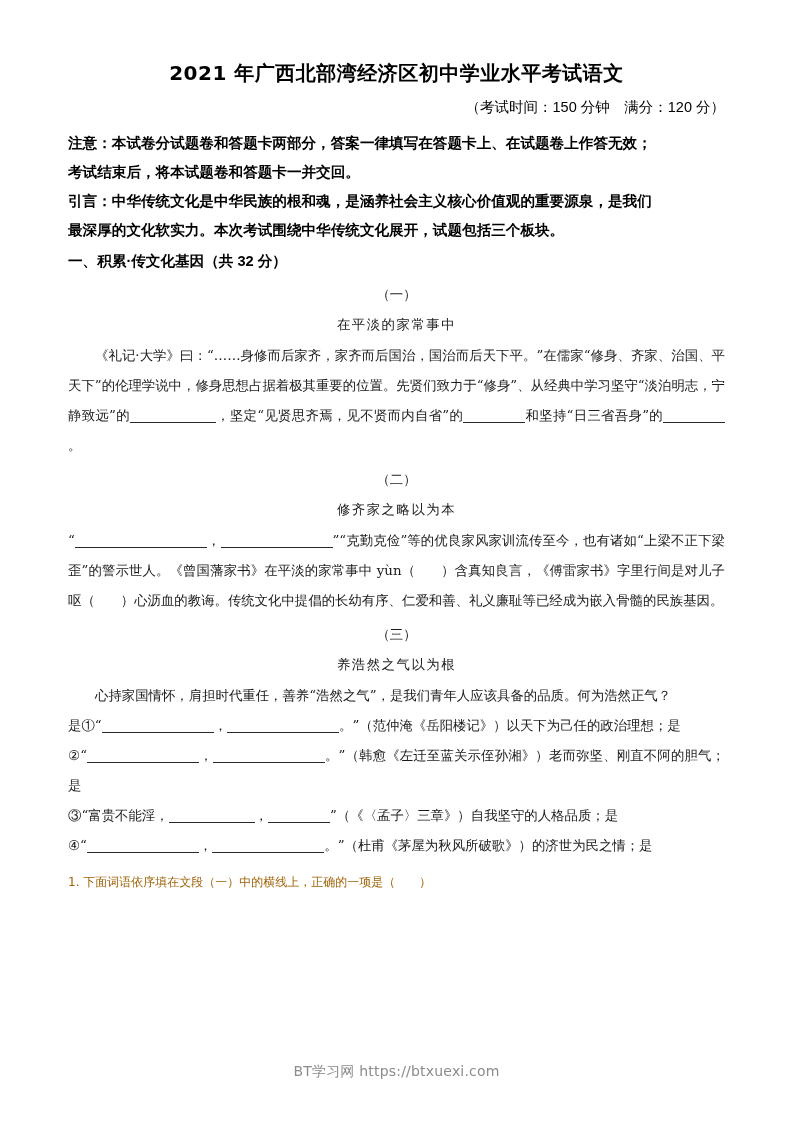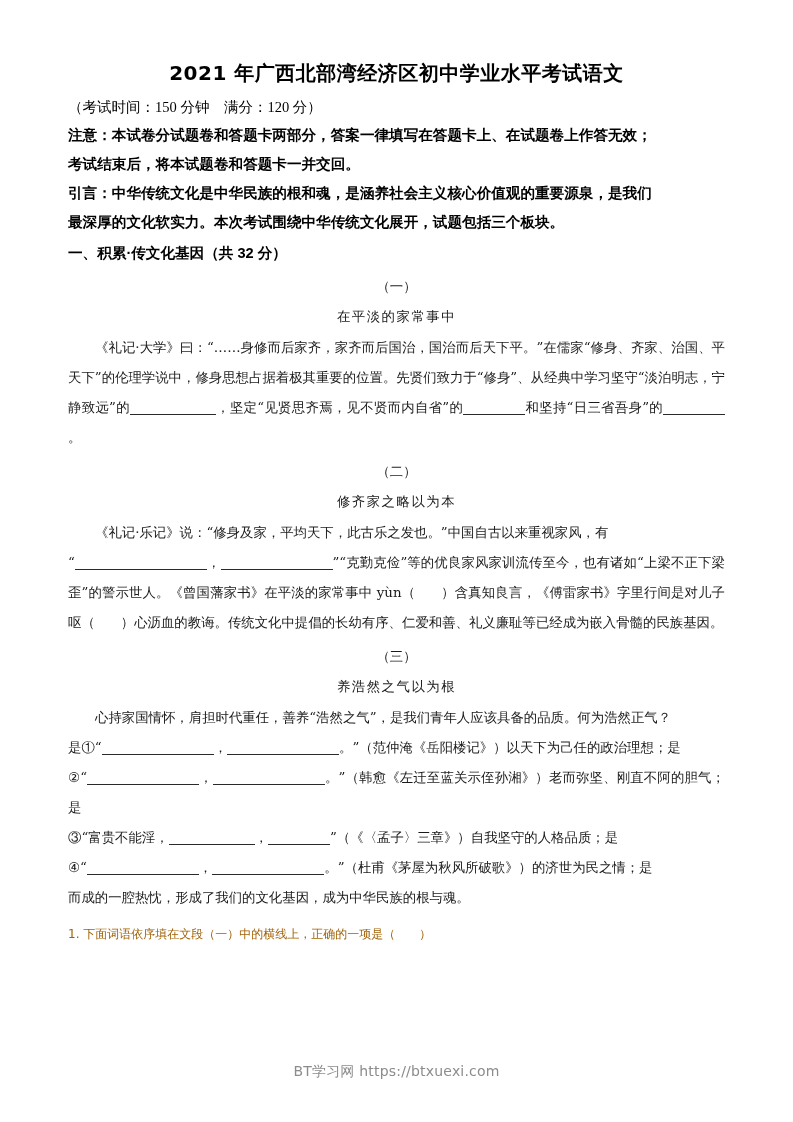--- a/index.html
+++ b/index.html
@@ -29,25 +29,25 @@
   .doc-title {
     text-align: center;
     font-size: 20px;
     font-weight: bold;
     letter-spacing: 0.5px;
     line-height: 30px;
     margin: 0 0 6px 0;
     font-family: "DejaVu Sans", "Liberation Sans", sans-serif;
   }
   .doc-subtitle {
-    text-align: left;
+    text-align: right;
     font-size: 14.5px;
     line-height: 26px;
-    margin: 0 0 0 0;
-    font-family: Liberation Serif, serif;
+    margin: 0 0 8px 0;
+    font-family: Liberation Sans, sans-serif;
   }
 
   
   .notice-block {
     font-family: "DejaVu Sans", "Liberation Sans", sans-serif;
     font-weight: bold;
     font-size: 14.6px;
     line-height: 29px;
     text-align: justify;
     text-justify: inter-ideograph;
@@ -151,38 +151,36 @@
 
   <div class="blk">
     <div class="blk-num">（一）</div>
     <div class="blk-title">在平淡的家常事中</div>
     <p class="blk-body indent"><span>《礼记·大学》曰：“……身修而后家齐，家齐而后国治，国治而后天下平。”在儒家“修身、齐家、治国、平天下”的伦理学说中，修身思想占据着极其重要的位置。先贤们致力于“修身”、从经典中学习坚守“淡泊明志，宁静致远”的</span><span class="fill f-md"></span><span>，坚定“见贤思齐焉，见不贤而内自省”的</span><span class="fill f-sm"></span><span>和坚持“日三省吾身”的</span><span class="fill f-sm"></span><span>。</span></p>
   </div>
 
   <div class="blk">
     <div class="blk-num">（二）</div>
     <div class="blk-title">修齐家之略以为本</div>
-    <p class="blk-body indent"><span>《礼记·乐记》说：“修身及家，平均天下，此古乐之发也。”中国自古以来重视家风，有</span></p>
     <p class="blk-body"><span>“</span><span class="fill f-xl"></span><span>，</span><span class="fill f-lg"></span><span>”</span><span>“克勤克俭”等的优良家风家训流传至今，也有诸如“上梁不正下梁歪”的警示世人。《曾国藩家书》在平淡的家常事中 yùn（</span><span class="paren-blank"></span><span>）含真知良言，《傅雷家书》字里行间是对儿子呕（</span><span class="paren-blank"></span><span>）心沥血的教诲。传统文化中提倡的长幼有序、仁爱和善、礼义廉耻等已经成为嵌入骨髓的民族基因。</span></p>
   </div>
 
   <div class="blk">
     <div class="blk-num">（三）</div>
     <div class="blk-title">养浩然之气以为根</div>
     <p class="blk-body indent">心持家国情怀，肩担时代重任，善养“浩然之气”，是我们青年人应该具备的品质。何为浩然正气？</p>
 
     <p class="blk-body"><span>是①“</span><span class="fill f-lg"></span><span>，</span><span class="fill f-lg"></span><span>。”</span><span>（范仲淹《岳阳楼记》）以天下为己任的政治理想；是</span></p>
 
     <p class="blk-body"><span>②“</span><span class="fill f-lg"></span><span>，</span><span class="fill f-lg"></span><span>。”</span><span>（韩愈《左迁至蓝关示侄孙湘》）老而弥坚、刚直不阿的胆气；是</span></p>
 
     <p class="blk-body"><span>③“富贵不能淫，</span><span class="fill f-md"></span><span>，</span><span class="fill f-sm"></span><span>”</span><span>（《〈孟子〉三章》）自我坚守的人格品质；是</span></p>
 
     <p class="blk-body"><span>④“</span><span class="fill f-lg"></span><span>，</span><span class="fill f-lg"></span><span>。”</span><span>（杜甫《茅屋为秋风所破歌》）的济世为民之情；是</span></p>
 
 
-    <p class="blk-body">而成的一腔热忱，形成了我们的文化基因，成为中华民族的根与魂。</p>
   </div>
 
   <div class="question-line">1. 下面词语依序填在文段（一）中的横线上，正确的一项是（　　）</div>
 
 </div>
 
 <div class="footer">BT学习网 https://btxuexi.com</div>
 
 </body></html>

